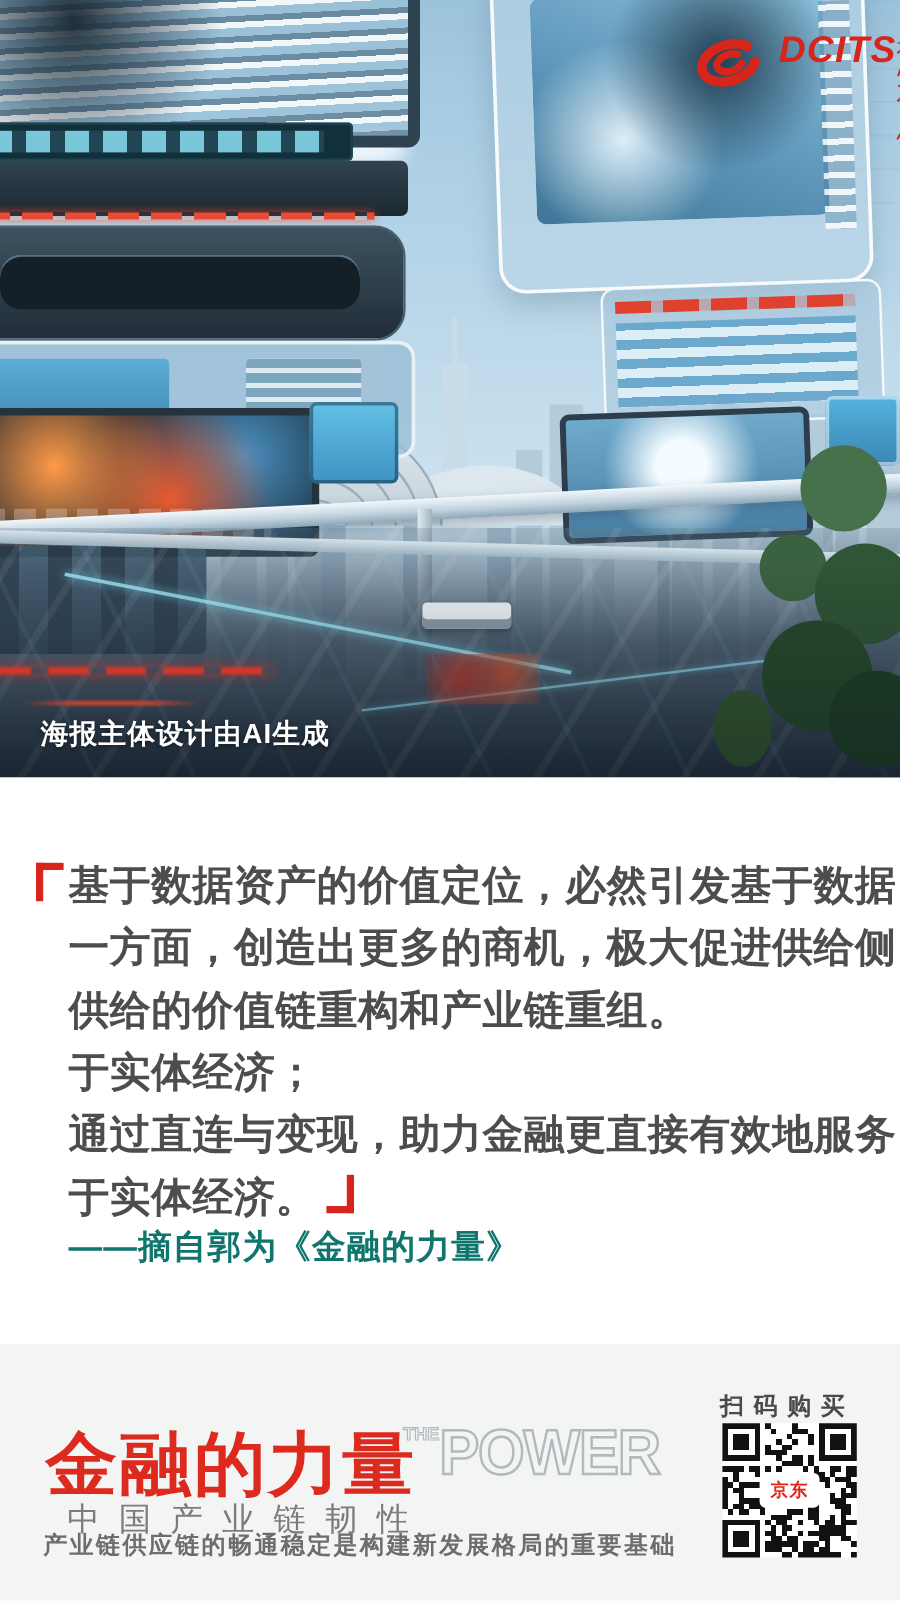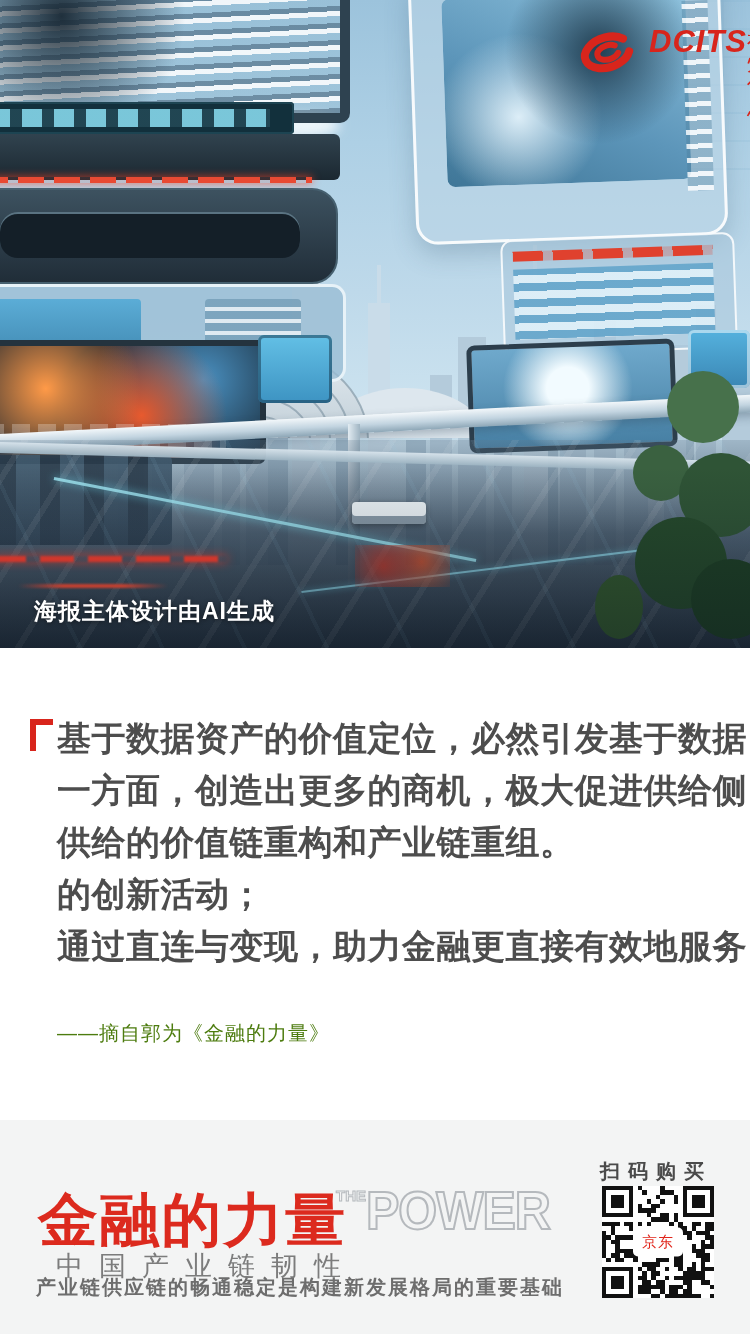--- a/index.html
+++ b/index.html
@@ -113,41 +113,41 @@
         letter-spacing:1px;text-shadow:0 1px 4px rgba(0,0,0,.55);}
 
   
   .quote-sec{position:absolute;left:0;top:648px;width:646px;height:472px;background:#ffffff;padding-left:20px;}
   .quote-body{position:absolute;left:57px;top:64px;width:666px;color:#4d4d4d;
         font-size:34px;font-weight:600;line-height:52px;letter-spacing:0.5px;}
   .quote-line{white-space:nowrap;}
   .qmark{display:inline-block;width:17px;height:26px;}
   .qmark-open{position:absolute;left:-27px;top:7px;border-left:6px solid #d8251c;border-top:6px solid #d8251c;}
   .qmark-close{border-right:6px solid #d8251c;border-bottom:6px solid #d8251c;margin-left:8px;vertical-align:-2px;}
-  .attribution{position:absolute;left:57px;top:372px;color:#4d7c0f;font-size:20px;font-weight:400;letter-spacing:1px;}
+  .attribution{position:absolute;left:57px;top:372px;color:#0f766e;font-size:28px;font-weight:700;letter-spacing:1px;}
 
   
   .footer{position:absolute;left:0;top:1120px;width:750px;height:214px;background:#f3f4f4;}
   .title-cn{position:absolute;left:38px;top:62px;font-size:58px;font-weight:900;color:#dc2a1e;
         letter-spacing:2px;transform:scaleX(1.03);transform-origin:left;}
   .subtitle-cn{position:absolute;left:56px;top:128px;font-size:27px;font-weight:500;color:#7c7c7c;
         letter-spacing:16px;white-space:nowrap;}
   .en-block{position:absolute;left:336px;top:64px;line-height:1;text-align:right;}
   .en-row{display:flex;align-items:flex-start;}
   .en-row + .en-row{margin-top:-6px;}
   .en-small{font-size:15px;font-weight:700;-webkit-text-stroke:1px #b5b9bd;color:transparent;
         width:30px;padding-top:4px;letter-spacing:0;}
   .en-big{font-size:50px;font-weight:700;-webkit-text-stroke:2px #b5b9bd;color:transparent;
         letter-spacing:-1px;transform:scaleY(1.06);transform-origin:top left;}
   .qr-label{position:absolute;left:600px;top:38px;font-size:20px;font-weight:600;color:#4a4a4a;
         letter-spacing:8px;white-space:nowrap;}
   .qr-box{position:absolute;left:602px;top:66px;width:112px;height:112px;background:#ffffff;}
   .qr-box svg{position:absolute;inset:0;width:100%;height:100%;}
   .qr-center{position:absolute;left:50%;top:50%;transform:translate(-50%,-50%);background:#ffffff;
-        color:#e1251b;font-weight:400;font-size:15px;padding:3px 7px;border-radius:3px;
+        color:#e1251b;font-weight:700;font-size:15px;padding:3px 7px;border-radius:3px;
         box-shadow:0 0 0 2px #ffffff;letter-spacing:1px;}
   .tagline{position:absolute;left:36px;top:154px;font-size:20px;font-weight:600;color:#6d6d6d;
         letter-spacing:2px;white-space:nowrap;}
 </style>
 </head>
 <body>
 
 <div class="poster">
 
   <div class="hero">
@@ -270,22 +270,23 @@
 
     <div class="hero-caption">海报主体设计由AI生成</div>
   </div>
 
   <div class="quote-sec">
     <div class="quote-body">
       <span class="qmark qmark-open"></span>
       <div class="quote-line">基于数据资产的价值定位，必然引发基于数据</div>
       <div class="quote-line">一方面，创造出更多的商机，极大促进供给侧</div>
       <div class="quote-line">供给的价值链重构和产业链重组。</div>
-      <div class="quote-line">的创新活动；</div>
+      <div class="quote-line">于实体经济；</div>
       <div class="quote-line">通过直连与变现，助力金融更直接有效地服务</div>
+      <div class="quote-line"><span>于实体经济。</span><span class="qmark qmark-close"></span></div>
     </div>
     <div class="attribution">——摘自郭为《金融的力量》</div>
   </div>
 
   <div class="footer">
     <div class="title-cn">金融的力量</div>
     <div class="subtitle-cn">中国产业链韧性</div>
 
     <div class="en-block">
       <div class="en-row">

